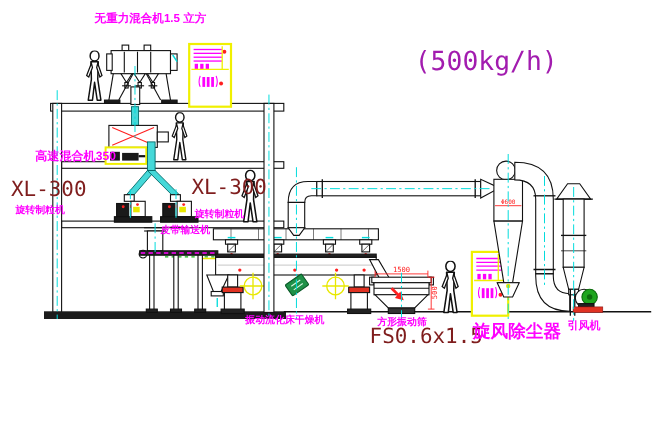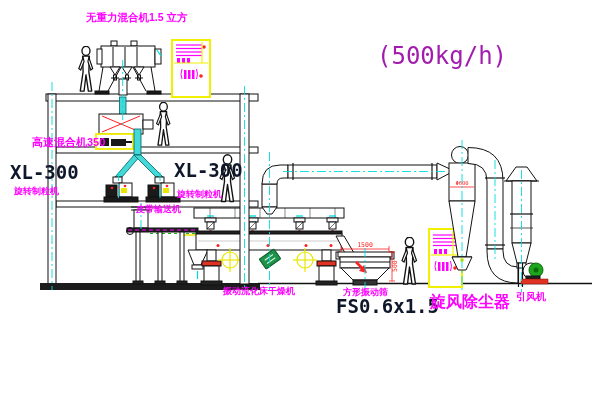--- a/index.html
+++ b/index.html
@@ -1,21 +1,21 @@
 <!DOCTYPE html>
 <html><head>
 <meta charset="utf-8">
 <style>
   html,body{margin:0;padding:0;background:#fff;}
   #stage{position:relative;width:600px;height:403px;background:#ffffff;overflow:hidden;
          font-family:"Liberation Sans",sans-serif;}
   #cad{position:absolute;left:0;top:0;}
   .lbl{position:absolute;white-space:nowrap;line-height:1;}
   .lbl-m{color:#ff00ff;font-weight:bold;}
-  .lbl-model{color:#0f172a;font-family:"DejaVu Sans Mono",monospace;font-weight:bold;}
+  .lbl-model{color:#7f1d1d;font-family:"DejaVu Sans Mono",monospace;font-weight:normal;}
   .title-cn{color:#c94b4b;font-weight:bold;font-size:16px;letter-spacing:1px;}
   .title-cap{color:#a21caf;font-family:"DejaVu Sans Mono",monospace;font-size:24px;font-weight:normal;}
 </style>
 </head>
 <body>
 
 <div id="stage">
 
 <svg id="cad" width="600" height="403" viewBox="0 0 600 403">
   <defs>
@@ -356,21 +356,21 @@
 <div class="lbl title-cap" style="left:377px;top:44px;">(500kg/h)</div>
 
 <div class="lbl lbl-m" style="left:86px;top:12px;font-size:10.5px;">无重力混合机1.5 立方</div>
 <div class="lbl lbl-m" style="left:32px;top:109px;font-size:11px;margin-top:28px;">高速混合机350</div>
 
 <div class="lbl lbl-model" style="left:10px;top:163px;font-size:19px;">XL-300</div>
 <div class="lbl lbl-m" style="left:14px;top:187px;font-size:9px;">旋转制粒机</div>
 <div class="lbl lbl-model" style="left:174px;top:161px;font-size:19px;">XL-300</div>
 <div class="lbl lbl-m" style="left:177px;top:190px;font-size:9px;">旋转制粒机</div>
 
-<div class="lbl lbl-m" style="left:136px;top:205px;font-size:9px;">皮带输送机</div>
+<div class="lbl lbl-m" style="left:146px;top:205px;font-size:9px;">皮带输送机</div>
 
 <div class="lbl lbl-m" style="left:223px;top:287px;font-size:9px;">振动流化床干燥机</div>
 
 <div class="lbl lbl-m" style="left:343px;top:288px;font-size:9px;">方形振动筛</div>
 <div class="lbl lbl-model" style="left:336px;top:297px;font-size:19px;">FS0.6x1.5</div>
 
 <div class="lbl lbl-m" style="left:430px;top:294px;font-size:16px;">旋风除尘器</div>
 <div class="lbl lbl-m" style="left:516px;top:292px;font-size:10px;">引风机</div>
 
 </div>

